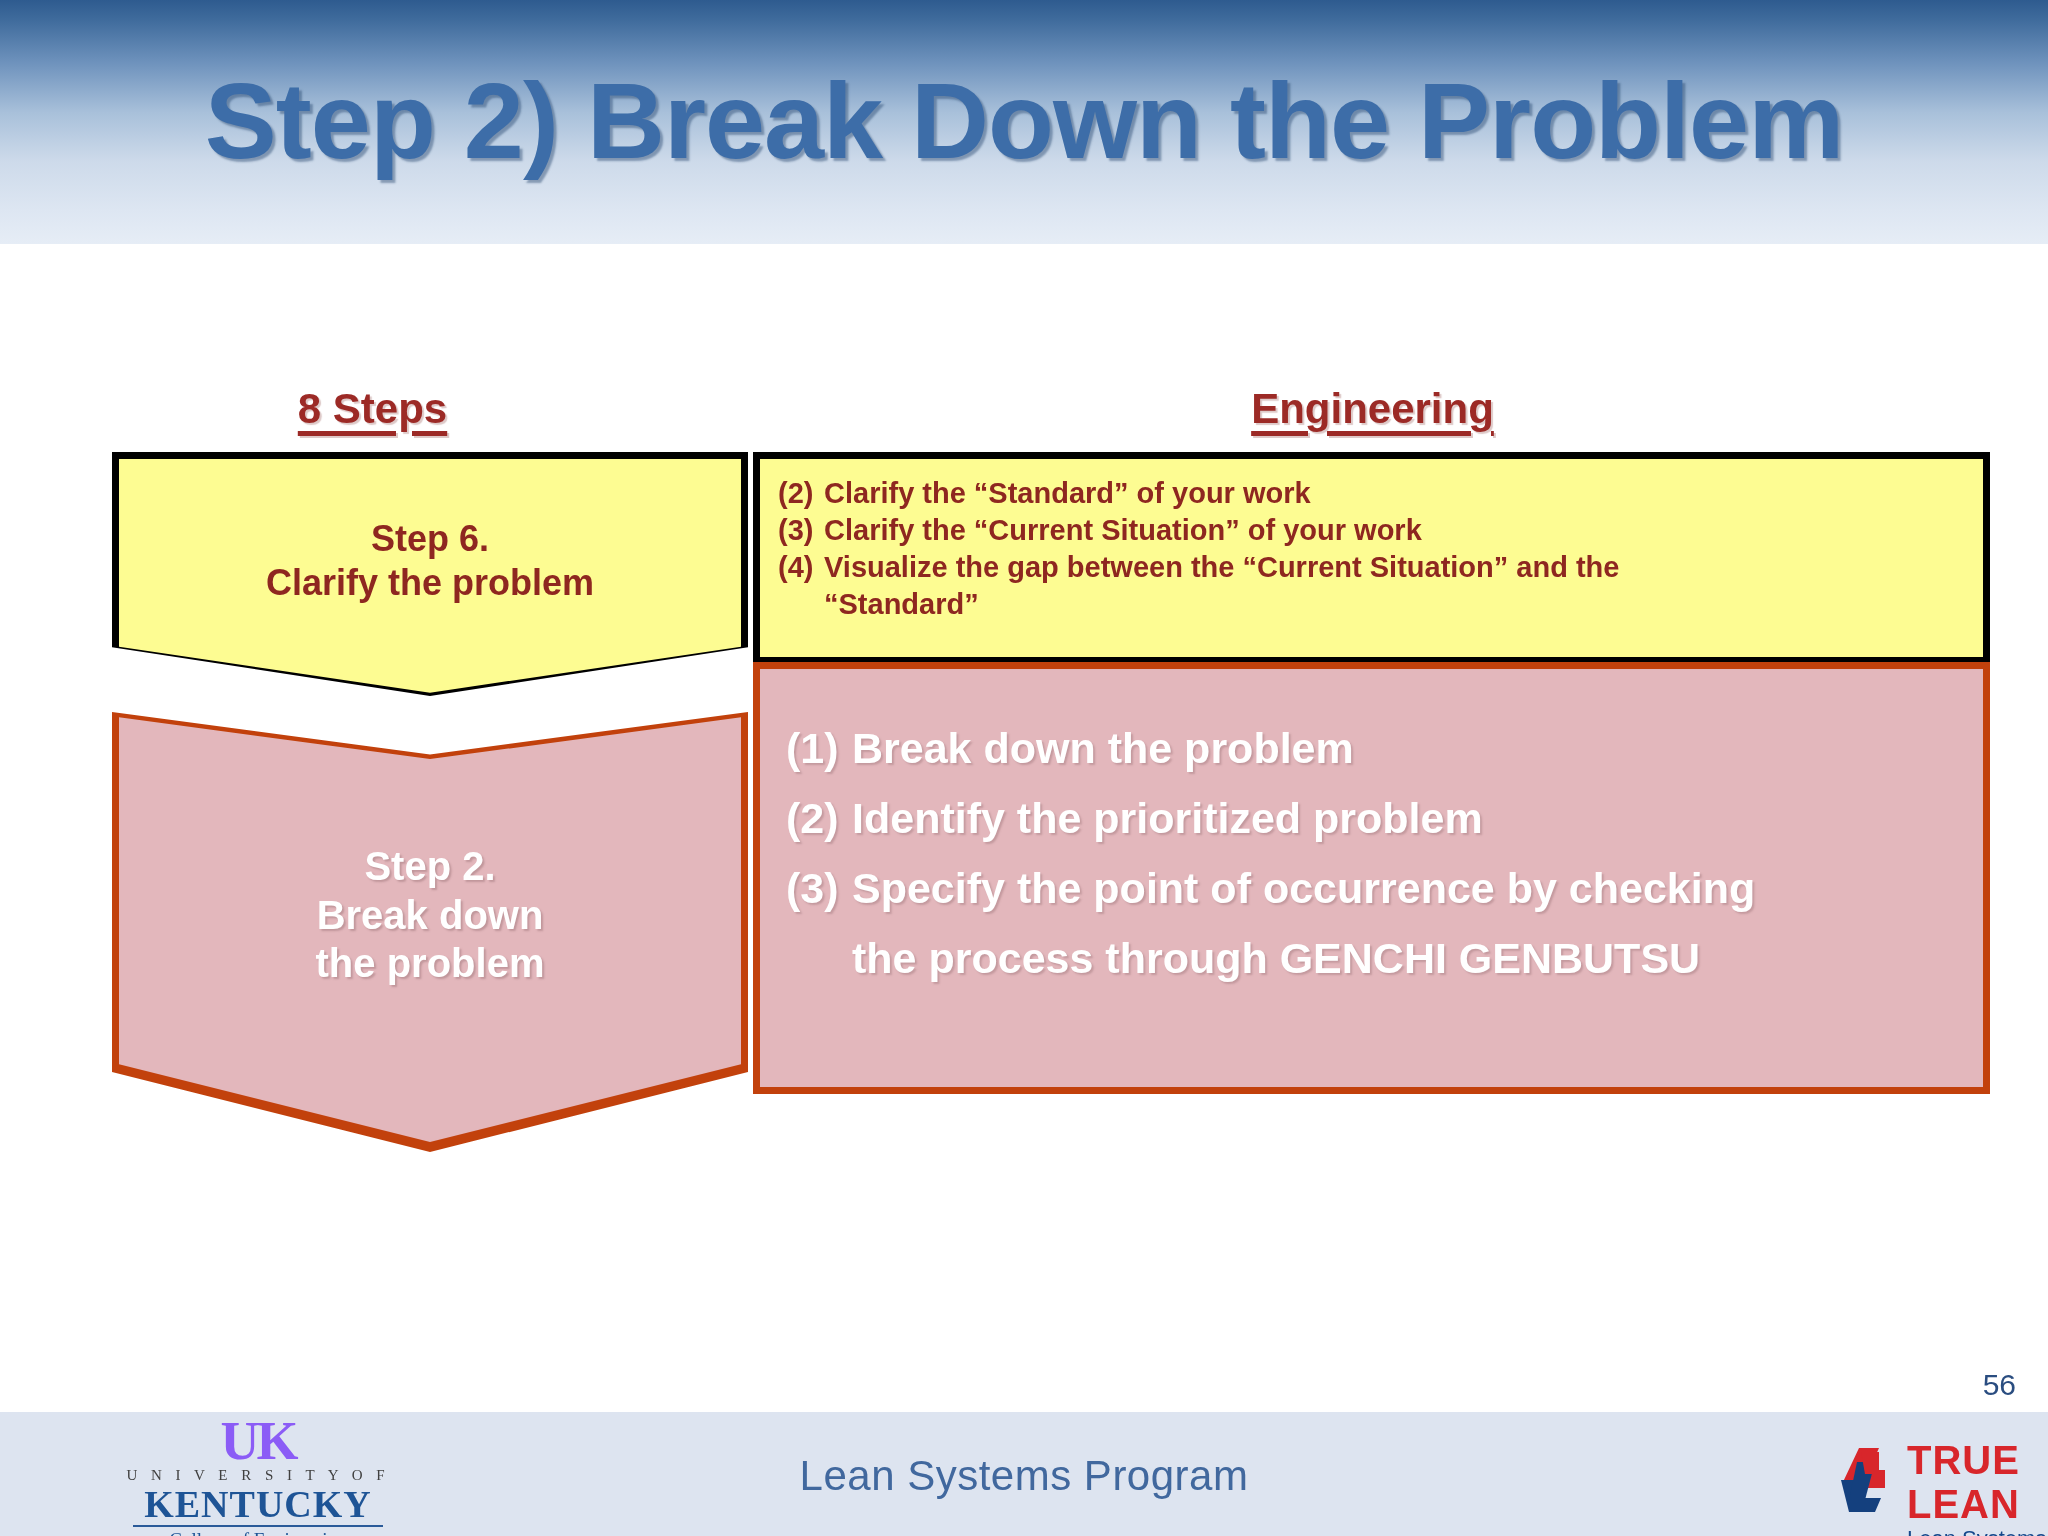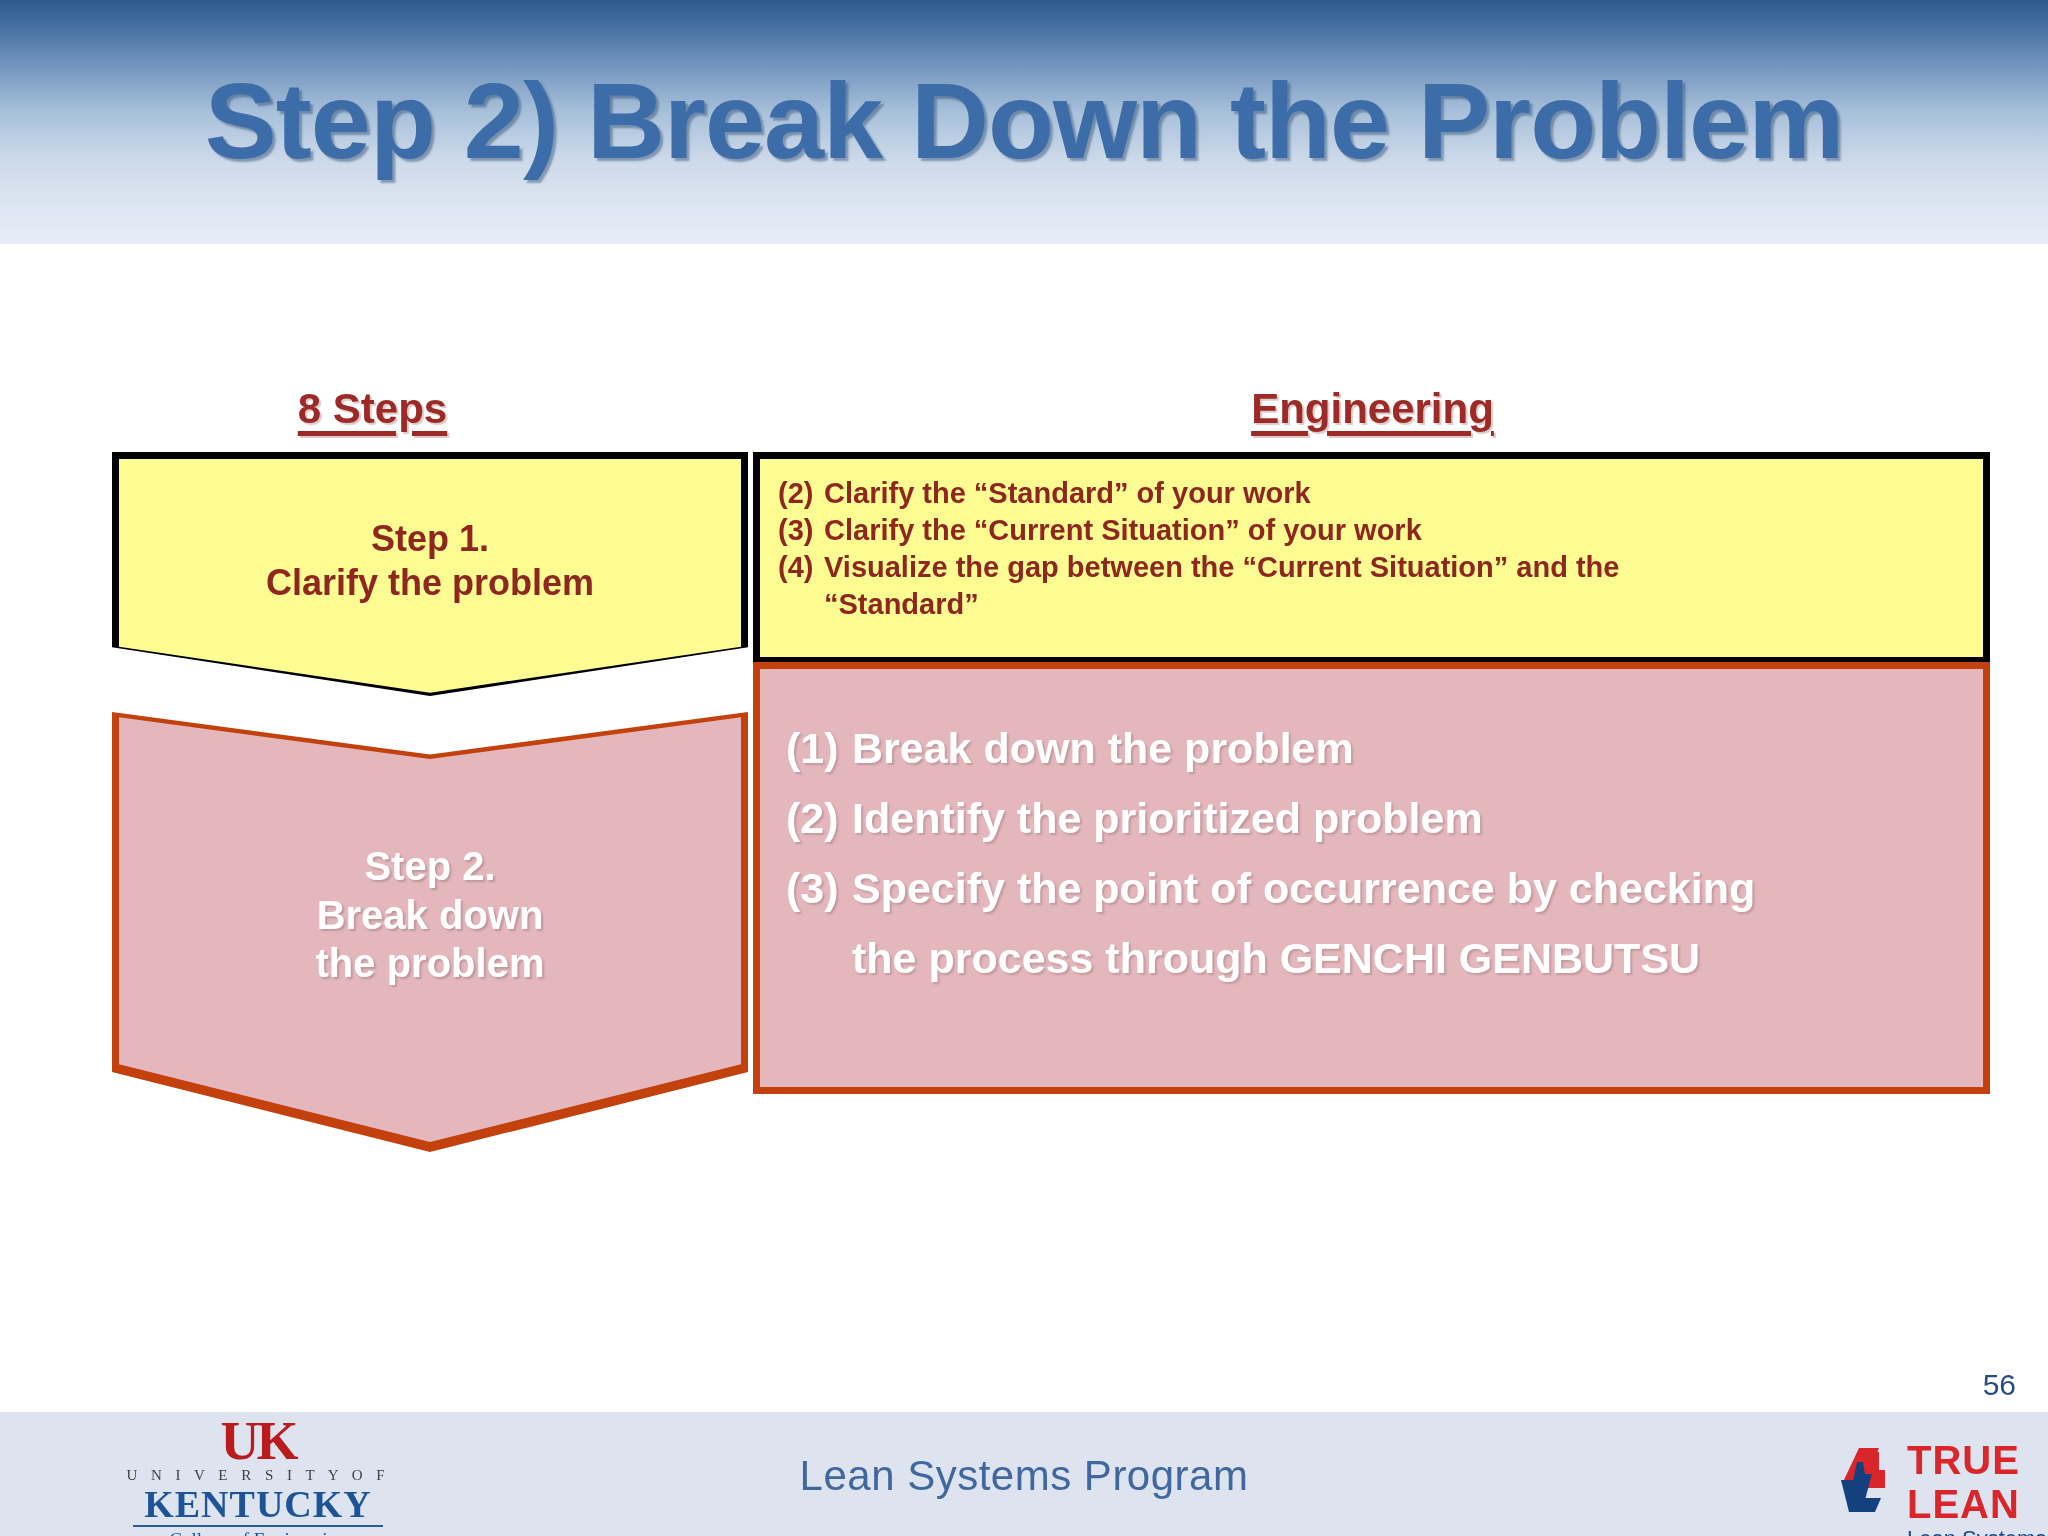--- a/index.html
+++ b/index.html
@@ -220,21 +220,21 @@
     height: 110px;
     text-align: center;
     color: #1e4d8c;
   }
   .uk-mark {
     font-family: "Liberation Serif", serif;
     font-weight: bold;
     font-size: 54px;
     line-height: 46px;
     letter-spacing: -3px;
-    color: #b91c1c;
+    color: #8b5cf6;
   }
   .uk-uni {
     font-family: "Liberation Serif", serif;
     font-size: 15px;
     letter-spacing: 5px;
     line-height: 19px;
     color: #404040;
     margin-top: 2px;
   }
   .uk-ky {
@@ -300,21 +300,21 @@
 <div class="header-band"></div>
 <div class="header-title">Step 2) Break Down the Problem</div>
 
 <div class="col-heading" id="heading-steps">8 Steps</div>
 <div class="col-heading" id="heading-proceedings">Engineering</div>
 
 <div class="chevron-col">
 
   <div class="chev chev-yellow-wrap">
     <div class="chev-yellow-fill"></div>
-    <div class="chev-label" id="chev-label-step1">Step 1.
+    <div class="chev-label" id="chev-label-step1">Step 6.
 Clarify the problem</div>
   </div>
 
   <div class="chev chev-pink">
     <div class="chev-pink-fill"></div>
     <div class="chev-label" id="chev-label-step2">Step 2.
 Break down
 the problem</div>
   </div>
 

